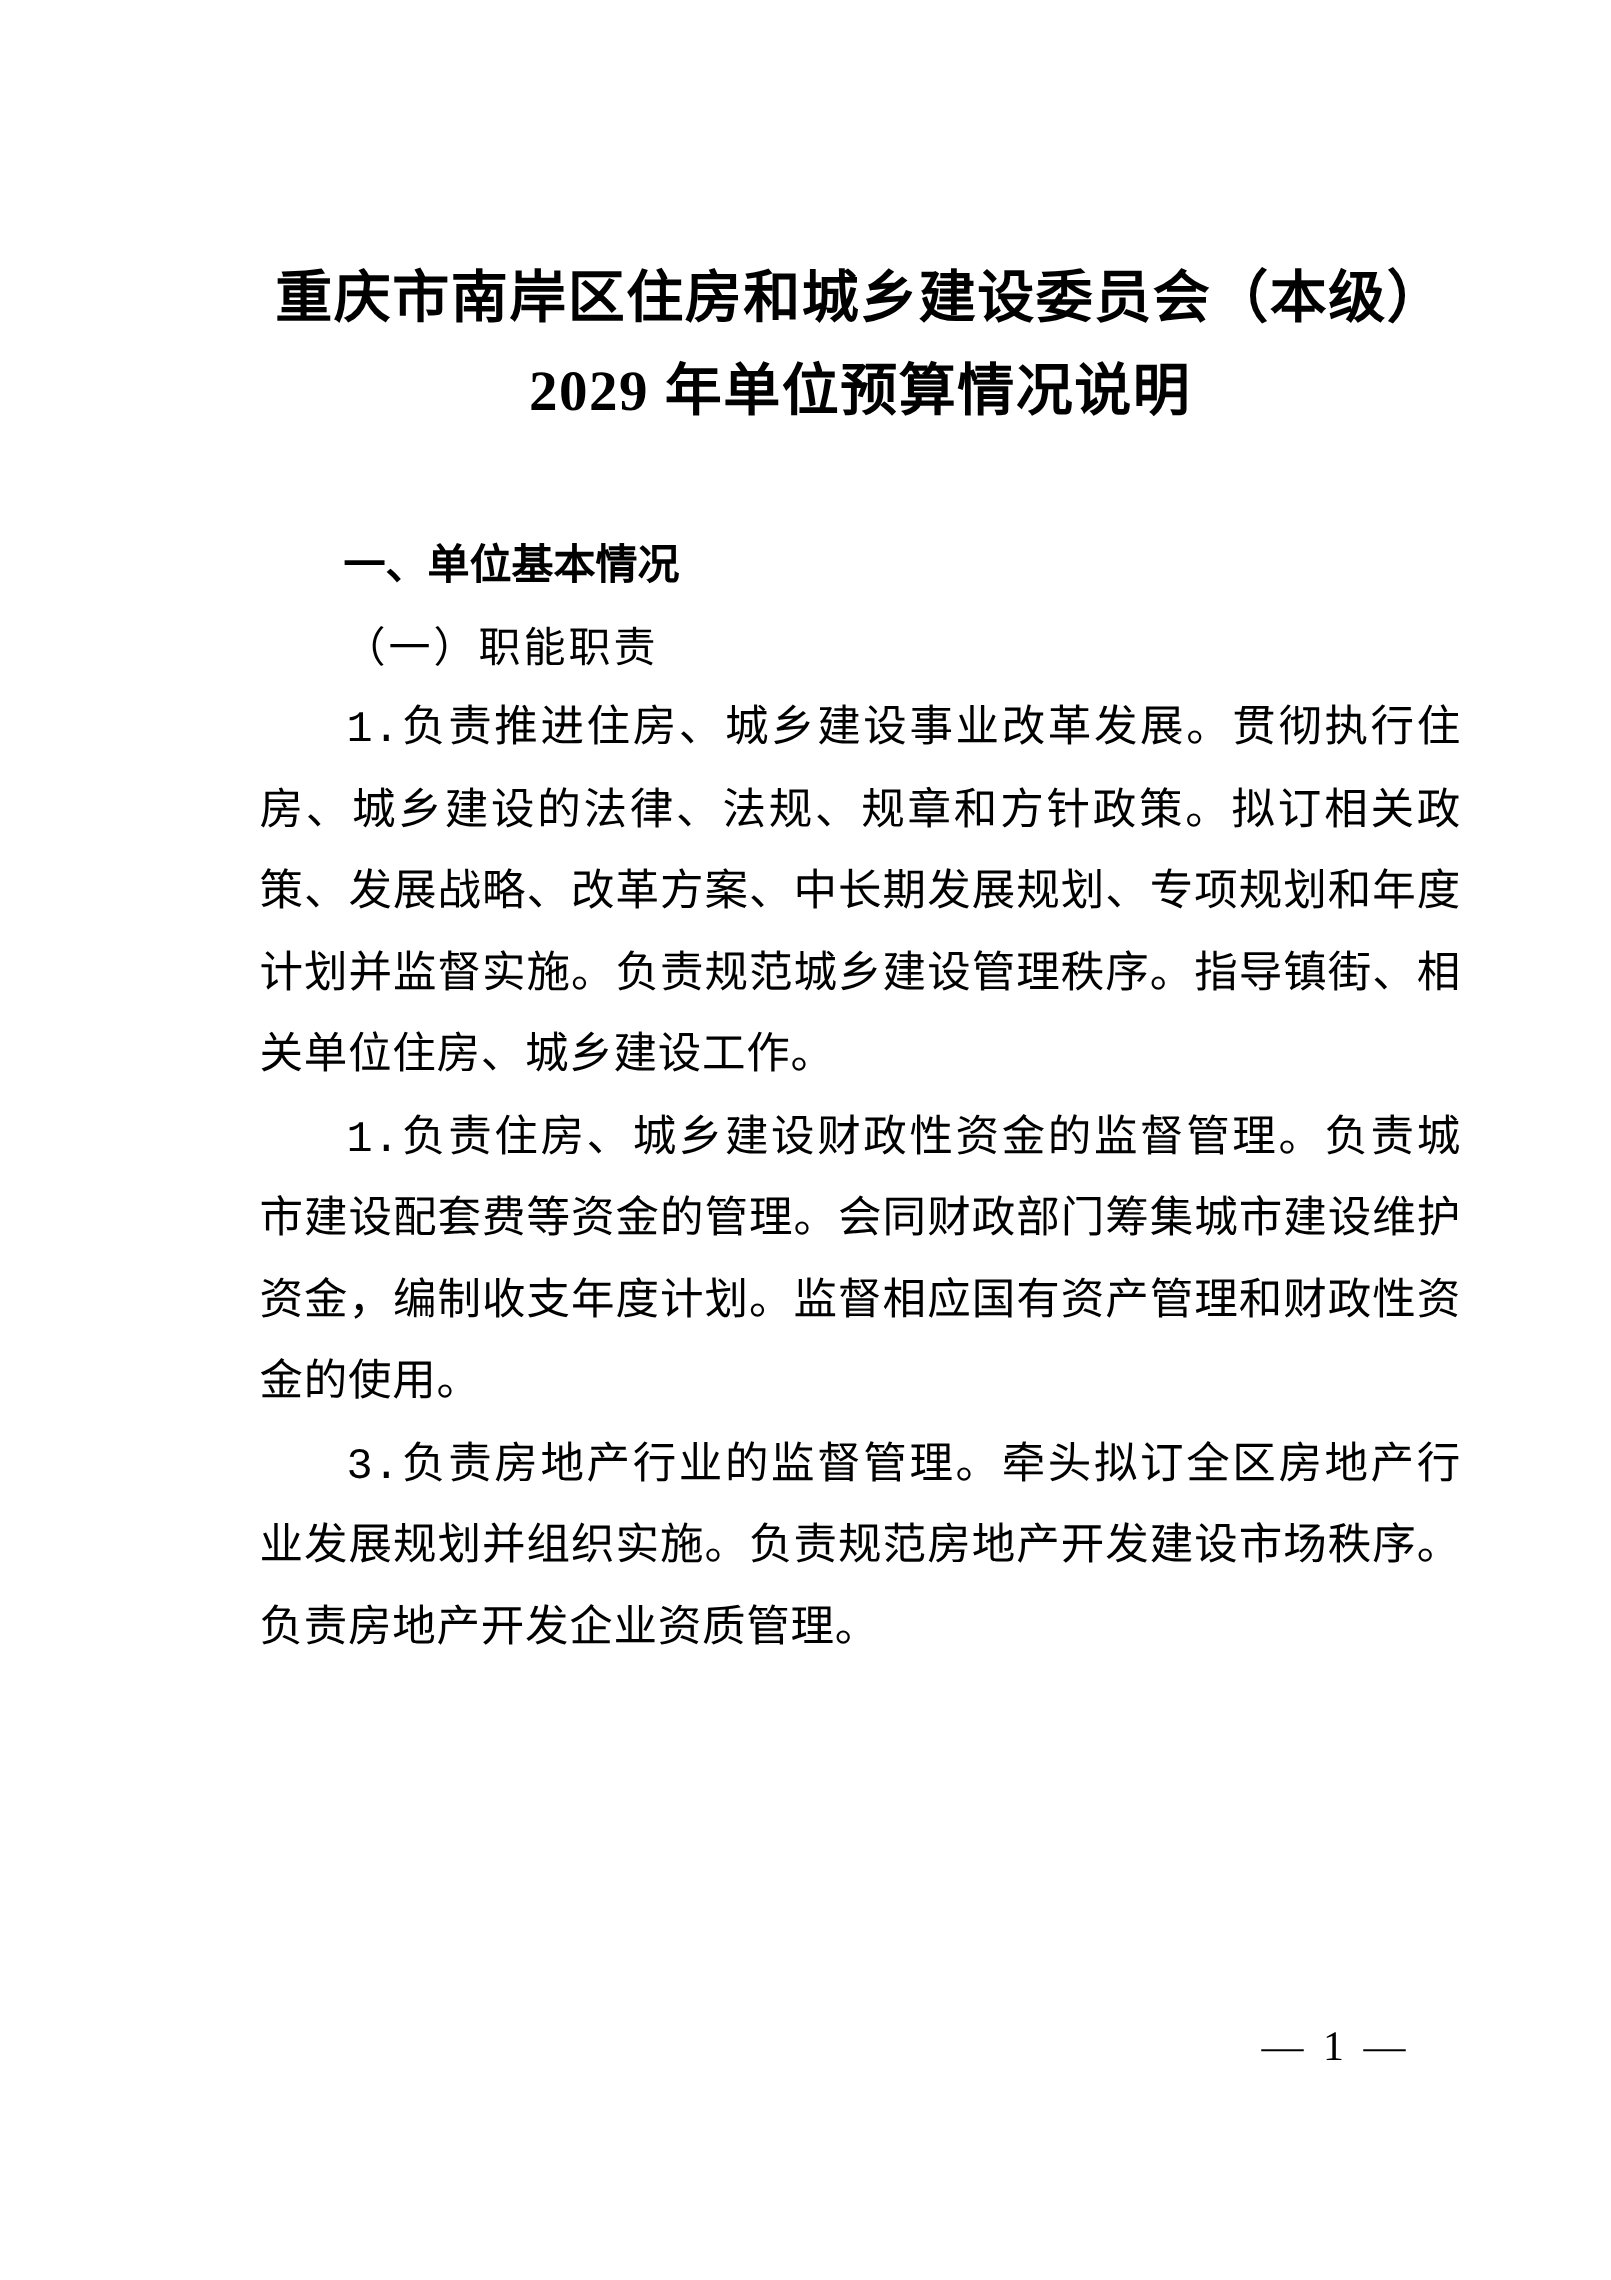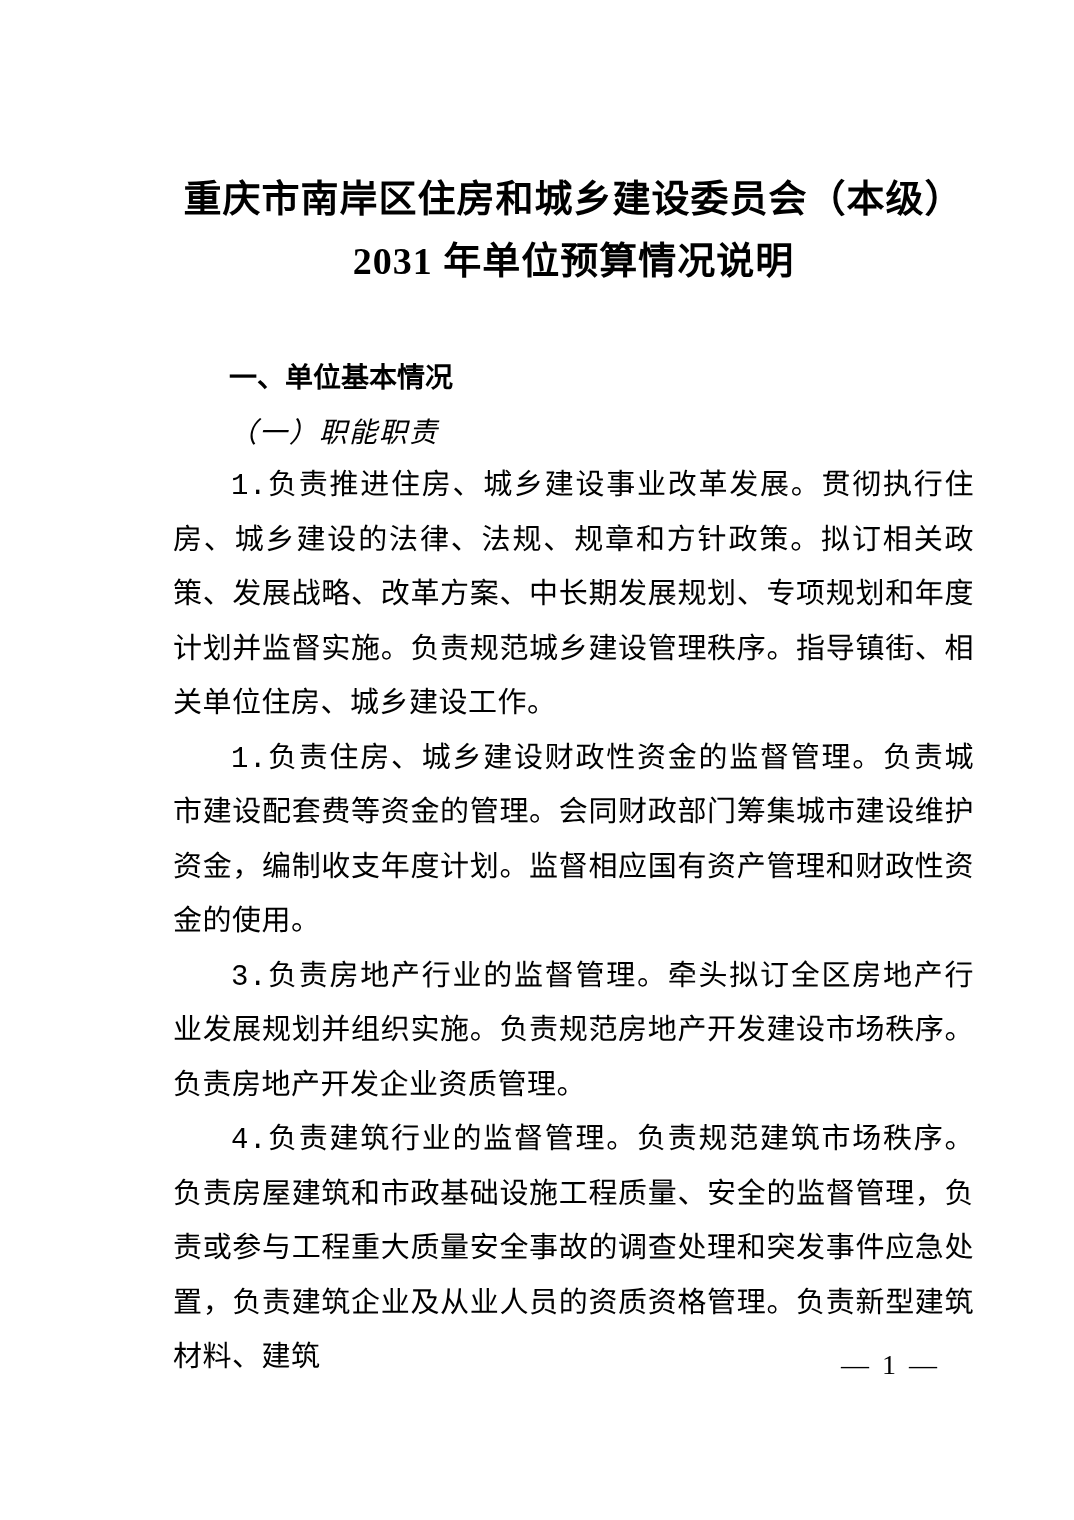--- a/index.html
+++ b/index.html
@@ -44,21 +44,20 @@
     margin: 0;
   }
   .subsection-heading {
     font-family: "Liberation Serif", "DejaVu Serif", serif;
     font-weight: normal;
     font-size: 28px;
     line-height: 55px;
     text-indent: 2em;
     letter-spacing: 2px;
     margin: 0;
-    font-style: italic;
   }
   .body-para {
     font-family: Liberation Mono, monospace;
     font-weight: normal;
     font-size: 29px;
     line-height: 54.5px;
     text-indent: 2em;
     text-align: justify;
     text-align-last: left;
     letter-spacing: 0.5px;
@@ -75,32 +74,31 @@
   }
 </style>
 </head>
 <body>
 
 <div class="page">
   <div class="content">
 
     <h1 class="doc-title">重庆市南岸区住房和城乡建设委员会（本级）</h1>
 
-    <h1 class="doc-title">2031 年单位预算情况说明</h1>
+    <h1 class="doc-title">2029 年单位预算情况说明</h1>
 
     <div class="title-spacer"></div>
 
     <h2 class="section-heading">一、单位基本情况</h2>
 
     <h3 class="subsection-heading">（一）职能职责</h3>
 
     <p class="body-para">1.负责推进住房、城乡建设事业改革发展。贯彻执行住房、城乡建设的法律、法规、规章和方针政策。拟订相关政策、发展战略、改革方案、中长期发展规划、专项规划和年度计划并监督实施。负责规范城乡建设管理秩序。指导镇街、相关单位住房、城乡建设工作。</p>
 
     <p class="body-para">1.负责住房、城乡建设财政性资金的监督管理。负责城市建设配套费等资金的管理。会同财政部门筹集城市建设维护资金，编制收支年度计划。监督相应国有资产管理和财政性资金的使用。</p>
 
     <p class="body-para">3.负责房地产行业的监督管理。牵头拟订全区房地产行业发展规划并组织实施。负责规范房地产开发建设市场秩序。负责房地产开发企业资质管理。</p>
 
-    <p class="body-para">4.负责建筑行业的监督管理。负责规范建筑市场秩序。负责房屋建筑和市政基础设施工程质量、安全的监督管理，负责或参与工程重大质量安全事故的调查处理和突发事件应急处置，负责建筑企业及从业人员的资质资格管理。负责新型建筑材料、建筑</p>
 
   </div>
 
   <div class="page-number">— 1 —</div>
 </div>
 
 </body></html>

